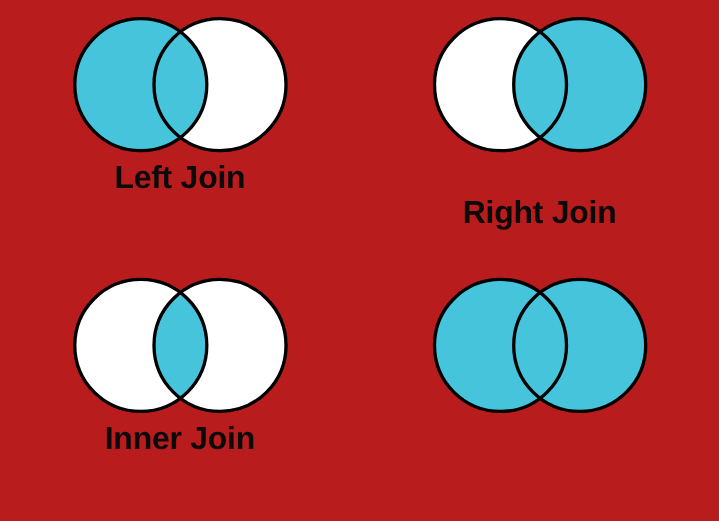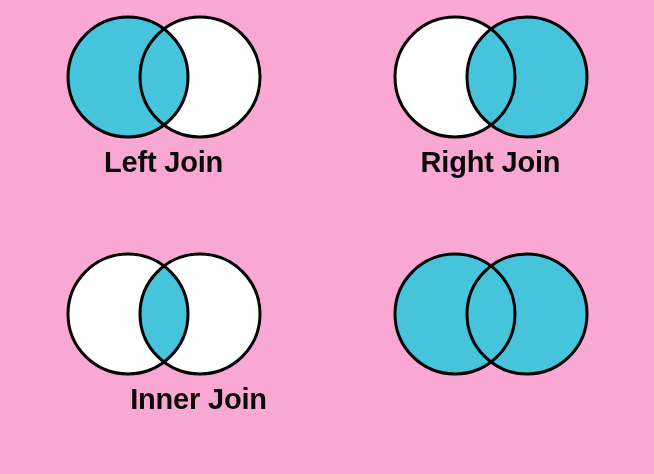--- a/index.html
+++ b/index.html
@@ -54,21 +54,21 @@
     font-weight: bold;
     line-height: 1.13;
     color: #0a0a0a;
     letter-spacing: -0.2px;
     white-space: pre-line;
   }
 </style>
 </head>
 <body>
 
-<div id="canvas" style="background: #f9a8d4;">
+<div id="canvas" style="background: #b91c1c;">
 
   <div class="panel panel-r0 panel-c0">
     <div class="venn">
       <svg viewBox="0 0 196 126" xmlns="http://www.w3.org/2000/svg">
         <defs>
           <clipPath id="clipL0">
               <circle cx="62" cy="63" r="60"></circle>
             </clipPath>
           <clipPath id="clipR0">
               <circle cx="134" cy="63" r="60"></circle>
@@ -99,41 +99,41 @@
         </defs>
         <circle cx="62" cy="63" r="60" fill="#ffffff"></circle>
         <circle cx="134" cy="63" r="60" fill="#45c4dc"></circle>
         <g clip-path="url(#clipR1)">
           <circle cx="62" cy="63" r="60" fill="#45c4dc"></circle>
         </g>
         <circle cx="62" cy="63" r="60" fill="none" stroke="#000000" stroke-width="3"></circle>
         <circle cx="134" cy="63" r="60" fill="none" stroke="#000000" stroke-width="3"></circle>
       </svg>
     </div>
-    <div class="caption" style="color: rgb(10, 10, 10);">Right Join</div>
+    <div class="caption" style="color: rgb(10, 10, 10); margin-top: 32px;">Right Join</div>
   </div>
 
   <div class="panel panel-r1 panel-c0">
     <div class="venn">
       <svg viewBox="0 0 196 126" xmlns="http://www.w3.org/2000/svg">
         <defs>
           <clipPath id="clipL2">
               <circle cx="62" cy="63" r="60"></circle>
             </clipPath>
         </defs>
         <circle cx="62" cy="63" r="60" fill="#ffffff"></circle>
         <circle cx="134" cy="63" r="60" fill="#ffffff"></circle>
         <g clip-path="url(#clipL2)">
           <circle cx="134" cy="63" r="60" fill="#45c4dc"></circle>
         </g>
         <circle cx="62" cy="63" r="60" fill="none" stroke="#000000" stroke-width="3"></circle>
         <circle cx="134" cy="63" r="60" fill="none" stroke="#000000" stroke-width="3"></circle>
       </svg>
     </div>
-    <div class="caption" style="color: rgb(10, 10, 10); padding-left: 35px;">Inner Join</div>
+    <div class="caption" style="color: rgb(10, 10, 10);">Inner Join</div>
   </div>
 
   <div class="panel panel-r1 panel-c1">
     <div class="venn">
       <svg viewBox="0 0 196 126" xmlns="http://www.w3.org/2000/svg">
         <circle cx="62" cy="63" r="60" fill="#45c4dc"></circle>
         <circle cx="134" cy="63" r="60" fill="#45c4dc"></circle>
         <circle cx="62" cy="63" r="60" fill="none" stroke="#000000" stroke-width="3"></circle>
         <circle cx="134" cy="63" r="60" fill="none" stroke="#000000" stroke-width="3"></circle>
       </svg>

